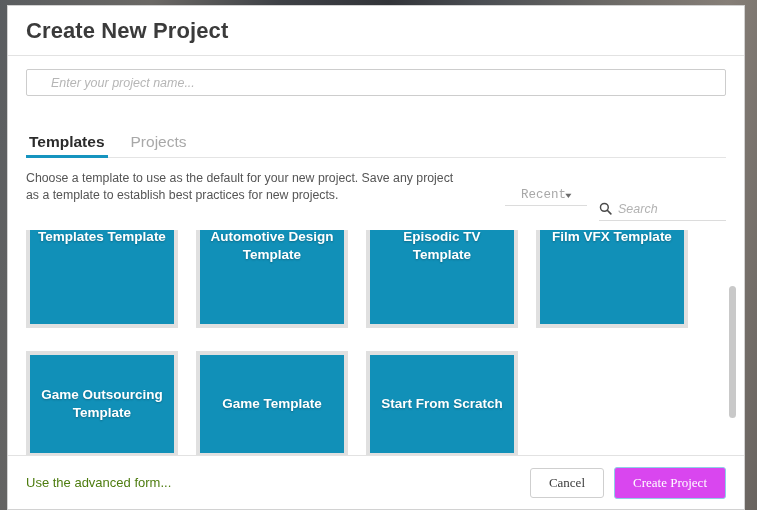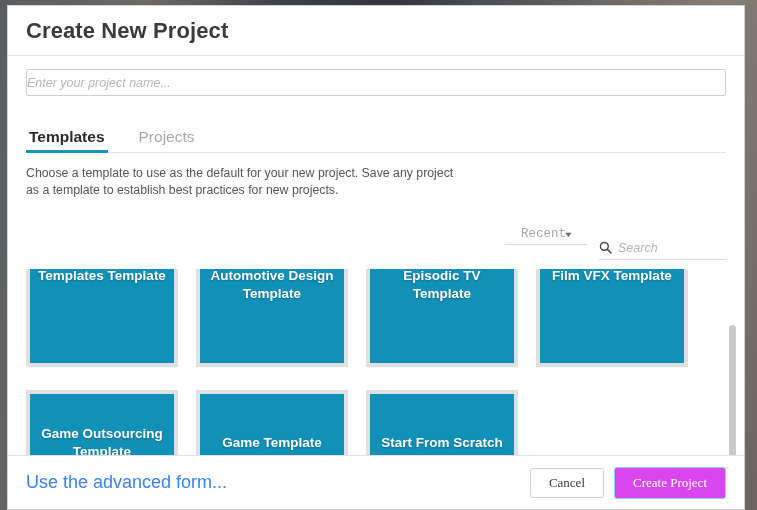--- a/index.html
+++ b/index.html
@@ -62,40 +62,40 @@
   
   .name-row {
     padding: 13px 18px 0 18px;
   }
   .name-input {
     width: 100%;
     height: 27px;
     box-sizing: border-box;
     border: 1px solid #cdcdcd;
     border-radius: 2px;
-    padding: 0 0;
+    padding: 0 24px;
     font-size: 12.5px;
     font-style: italic;
     color: #4a4a4a;
     font-family: "Liberation Sans", sans-serif;
     outline: none;
     background: #fff;
   }
   .name-input::placeholder {
     color: #b6b6b6;
     font-style: italic;
   }
 
   
   .tabs {
     margin: 33px 18px 0 18px;
     border-bottom: 1px solid #e4e4e4;
     display: flex;
     align-items: flex-end;
-    gap: 28px;
+    gap: 20px;
     height: 28px;
   }
   .tab {
     font-size: 15.5px;
     padding: 0 3px 7px 3px;
     cursor: pointer;
     color: #a8a8a8;
     position: relative;
     line-height: 1;
   }
@@ -110,22 +110,21 @@
     bottom: -1px;
     height: 3px;
     background: #1694bf;
   }
 
   
   .meta-row {
     display: flex;
     align-items: flex-start;
     padding: 12px 18px 0 18px;
-    gap: 10px;
-    flex-direction: column;
+    gap: 16px;
   }
   .desc {
     font-size: 12.3px;
     color: #555555;
     line-height: 17px;
     max-width: 430px;
     flex: 0 1 auto;
   }
   .filters {
     margin-left: auto;
@@ -244,22 +243,22 @@
   .modal-footer {
     height: 54px;
     min-height: 54px;
     border-top: 1px solid #e2e2e2;
     display: flex;
     align-items: center;
     padding: 0 18px;
     box-sizing: border-box;
   }
   .advanced-link {
-    color: #3b82f6;
-    font-size: 18px;
+    color: #4d7c0f;
+    font-size: 13px;
     text-decoration: none;
     cursor: pointer;
   }
   .footer-buttons {
     margin-left: auto;
     display: flex;
     align-items: center;
     gap: 10px;
   }
   .btn {

